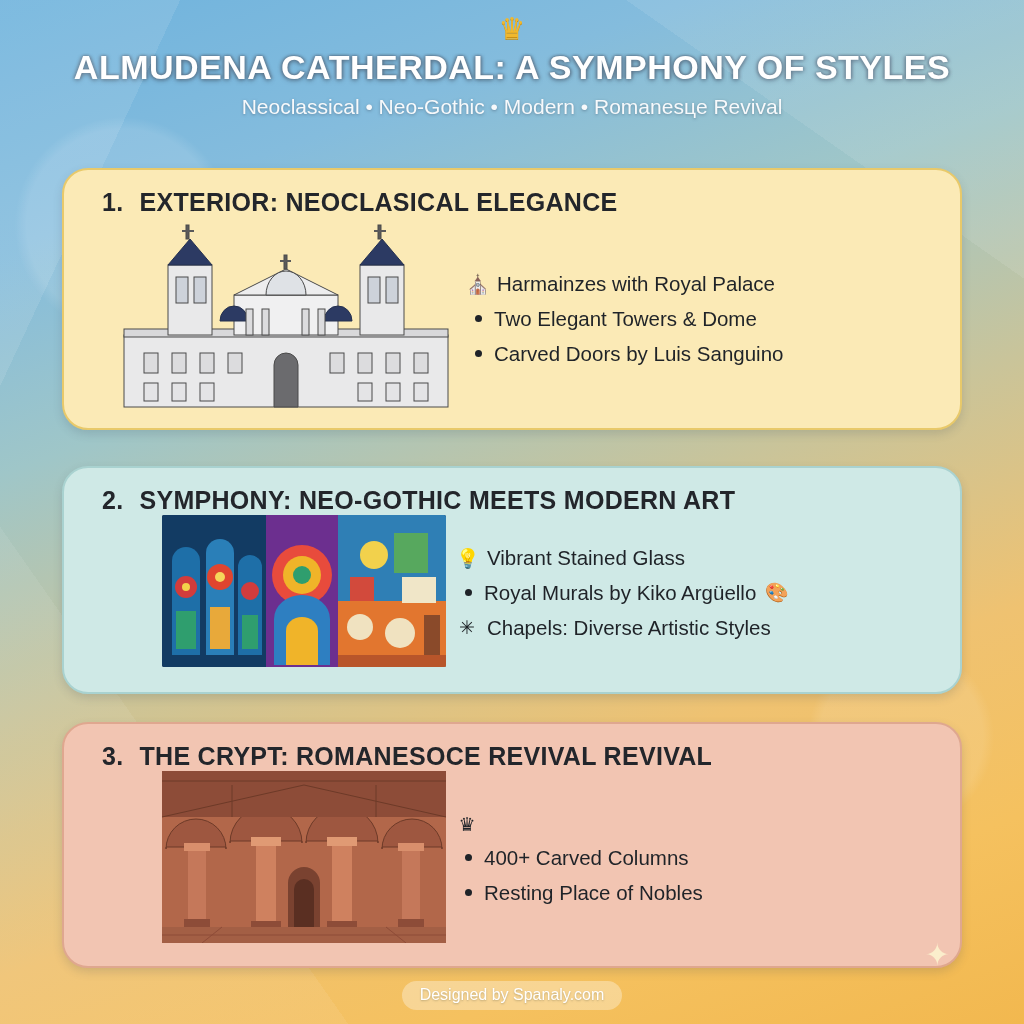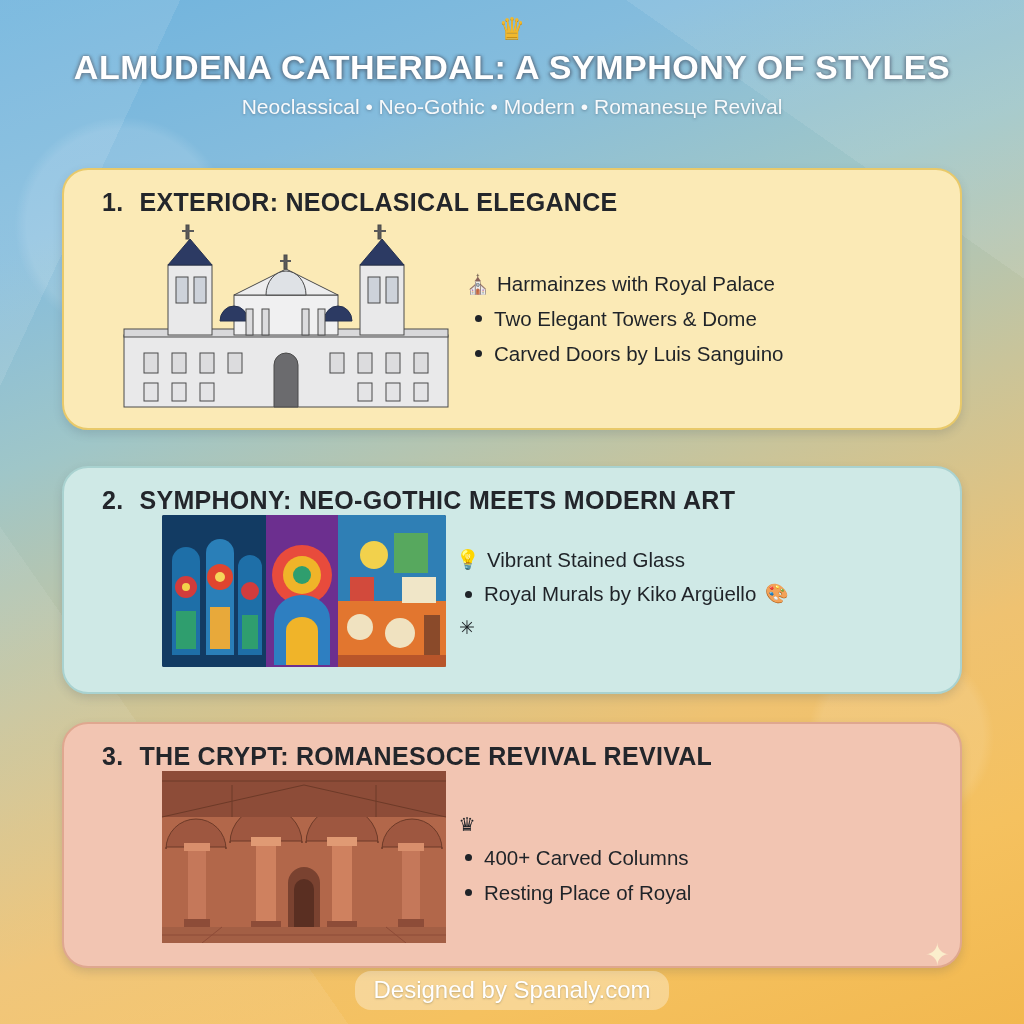--- a/index.html
+++ b/index.html
@@ -101,21 +101,21 @@
   .footer {
     position: absolute; left: 0; right: 0; bottom: 14px;
     text-align: center;
   }
   .footer-pill {
     display: inline-block;
     padding: 5px 18px 6px;
     border-radius: 16px;
     background: rgba(255,255,255,0.33);
     color: #ffffff;
-    font-size: 24px;
+    font-size: 16px;
     text-shadow: 0 1px 2px rgba(80,80,60,.35);
   }
   .sparkle {
     position: absolute; right: 74px; bottom: 52px;
     color: #fdf3cf; font-size: 30px; opacity: .9;
   }
 
   
   .facade { width: 340px; height: 200px; margin-left: 52px; }
 
@@ -264,20 +264,21 @@
           <span class="ic">💡</span>
           <span>Vibrant Stained Glass</span>
         </div>
         <div class="bullet">
           <span class="dot"></span>
           <span>Royal Murals by Kiko Argüello</span>
           <span class="ic">🎨</span>
         </div>
         <div class="bullet">
           <span class="ic">✳</span>
+          <span>Chapels: Diverse Artistic Styles</span>
         </div>
       </div>
     </div>
   </div>
 
   <div class="card card-3">
     <div class="card-title">
       <span class="card-num">3.</span>
       <span>THE CRYPT: ROMANESOCE REVIVAL REVIVAL</span>
     </div>
@@ -329,21 +330,21 @@
       <div class="bullets">
         <div class="bullet">
           <span class="ic">♛</span>
         </div>
         <div class="bullet">
           <span class="dot"></span>
           <span>400+ Carved Columns</span>
         </div>
         <div class="bullet">
           <span class="dot"></span>
-          <span>Resting Place of Royal</span>
+          <span>Resting Place of Nobles</span>
         </div>
       </div>
     </div>
   </div>
 
   <div class="sparkle">✦</div>
 
   <div class="footer">
     <span class="footer-pill">Designed by Spanaly.com</span>
   </div>

